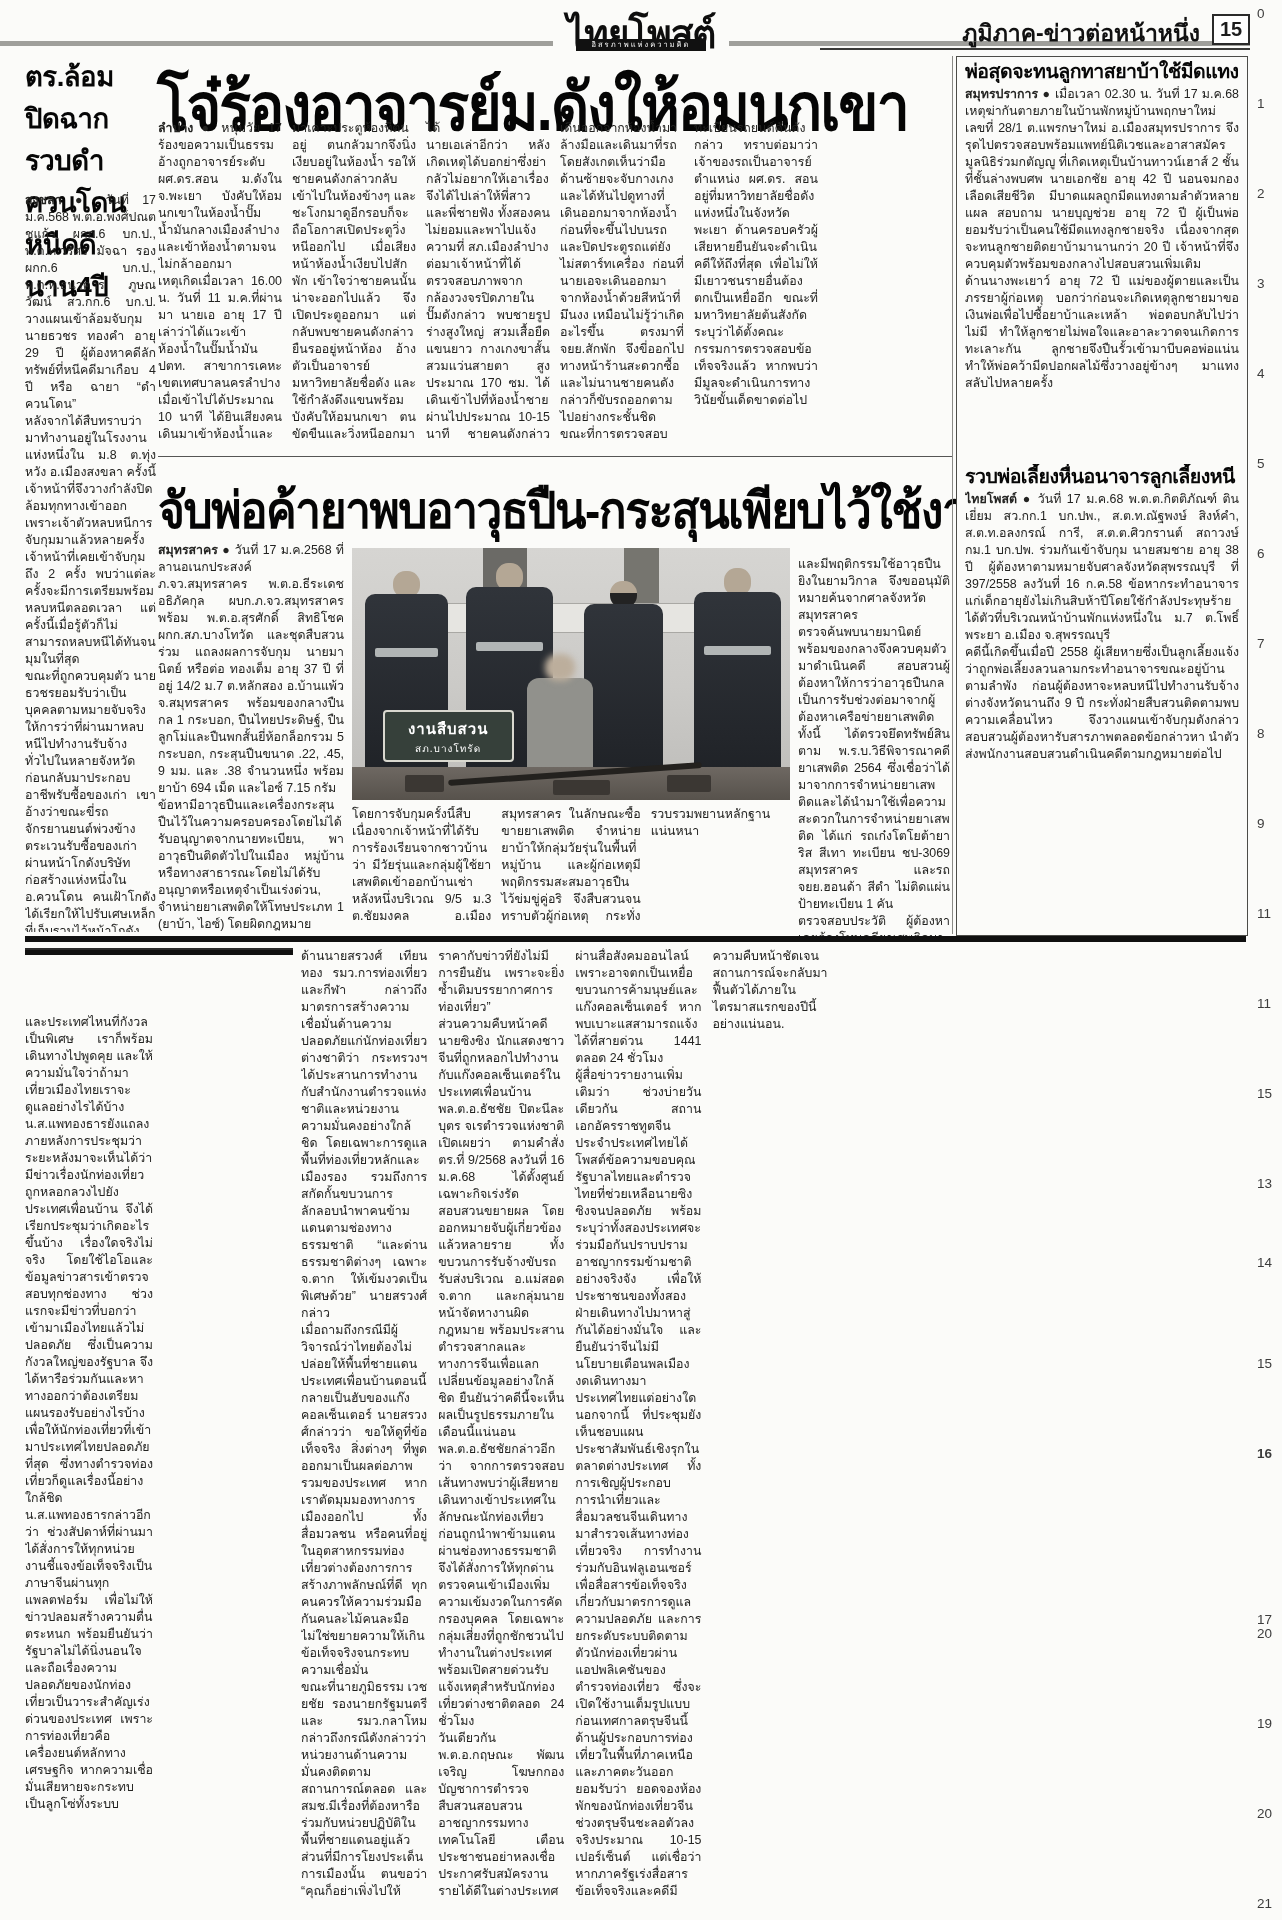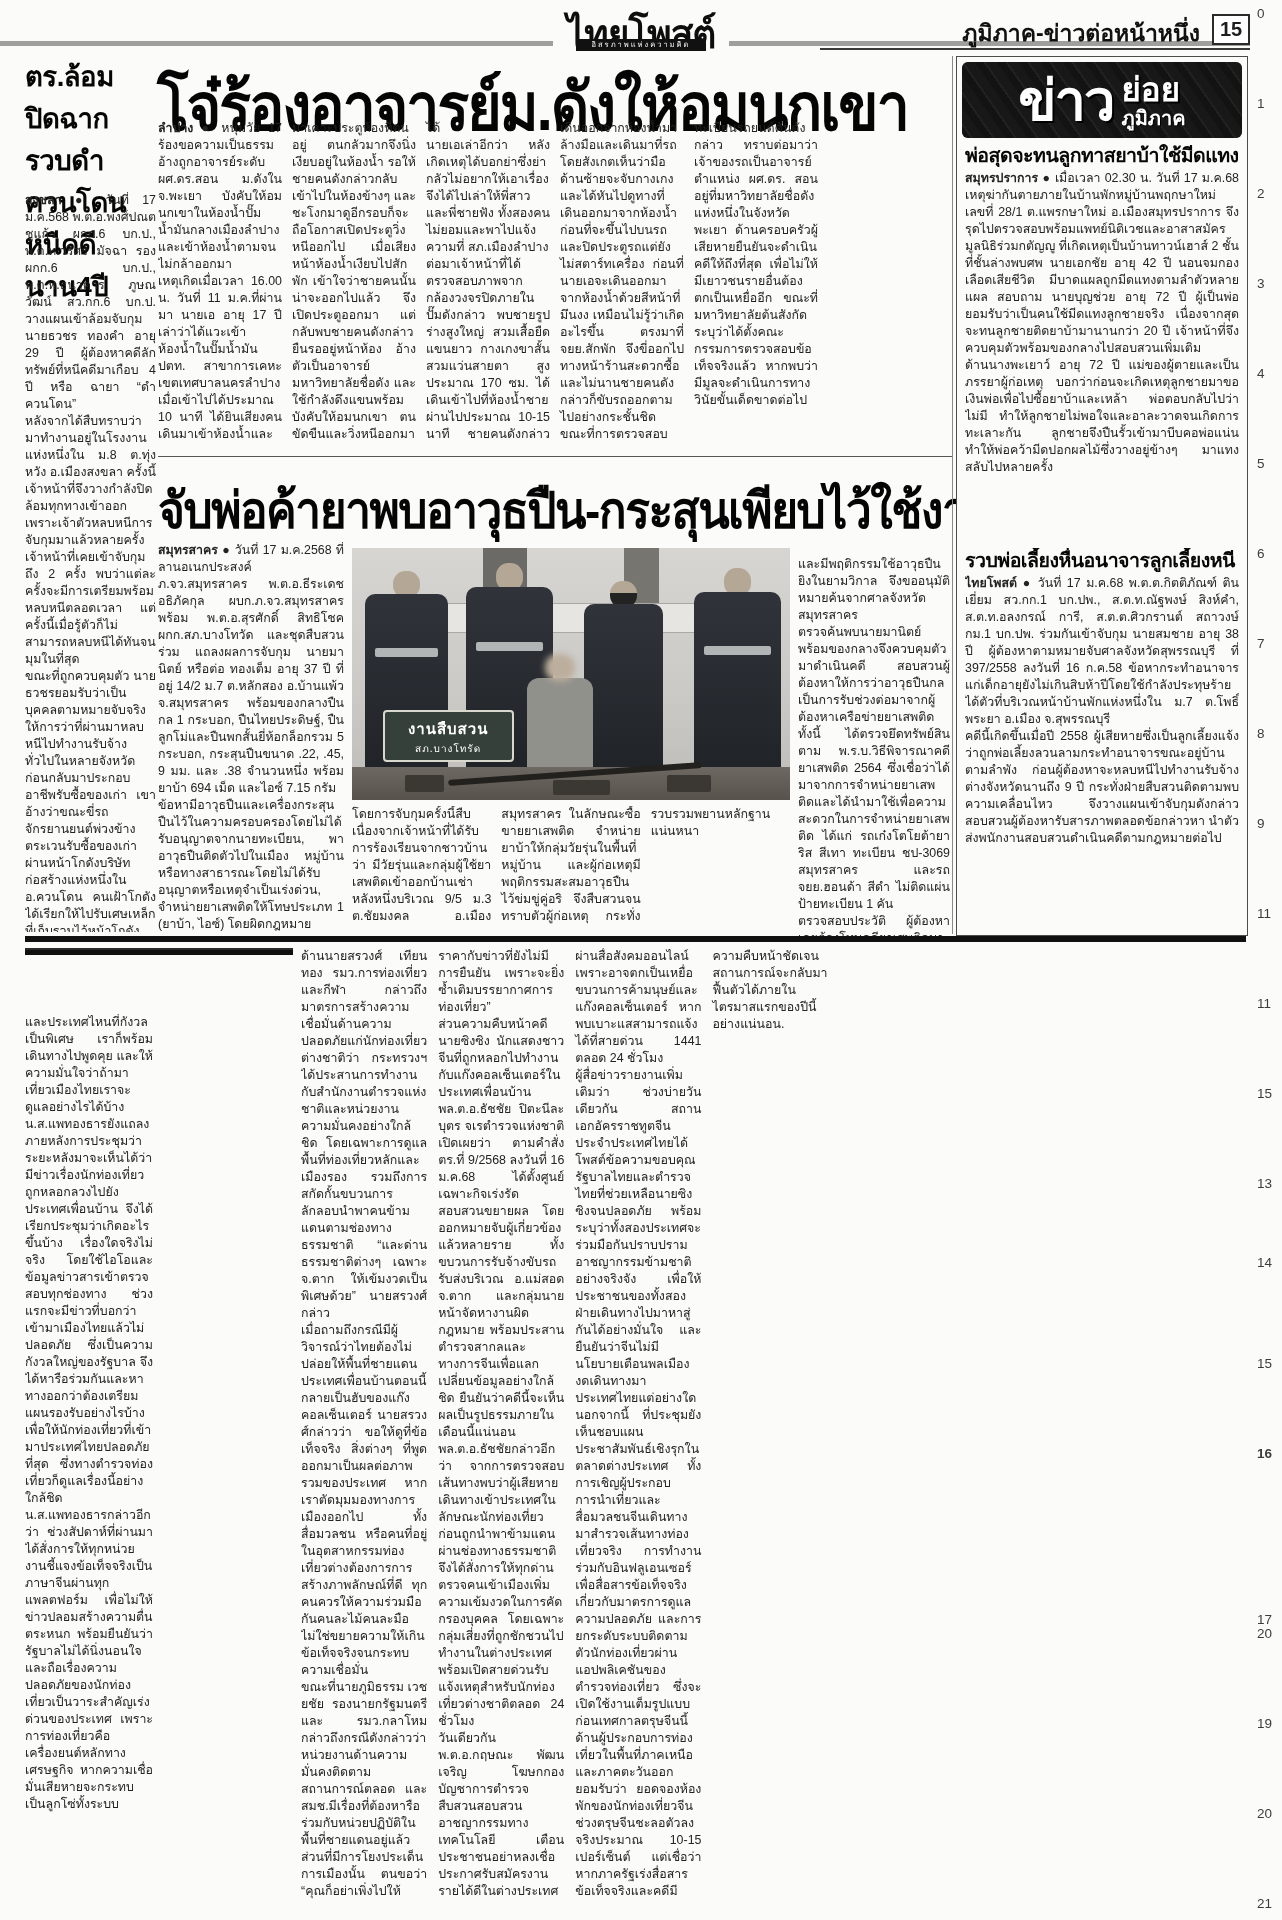--- a/index.html
+++ b/index.html
@@ -150,28 +150,20 @@
 
 <div class="abs bodytxt cols3" style="left:352px;top:806px;width:438px;height:134px;">โดยการจับกุมครั้งนี้สืบเนื่องจากเจ้าหน้าที่ได้รับการร้องเรียนจากชาวบ้านว่า มีวัยรุ่นและกลุ่มผู้ใช้ยาเสพติดเข้าออกบ้านเช่าหลังหนึ่งบริเวณ 9/5 ม.3 ต.ชัยมงคล อ.เมืองสมุทรสาคร ในลักษณะซื้อขายยาเสพติด จำหน่ายยาบ้าให้กลุ่มวัยรุ่นในพื้นที่หมู่บ้าน และผู้ก่อเหตุมีพฤติกรรมสะสมอาวุธปืนไว้ข่มขู่คู่อริ จึงสืบสวนจนทราบตัวผู้ก่อเหตุ กระทั่งรวบรวมพยานหลักฐานแน่นหนา</div>
 <div class="abs bodytxt" style="left:798px;top:556px;width:152px;height:384px;">และมีพฤติกรรมใช้อาวุธปืนยิงในยามวิกาล จึงขออนุมัติหมายค้นจากศาลจังหวัดสมุทรสาคร
 ตรวจค้นพบนายมานิตย์ พร้อมของกลางจึงควบคุมตัวมาดำเนินคดี สอบสวนผู้ต้องหาให้การว่าอาวุธปืนกลเป็นการรับช่วงต่อมาจากผู้ต้องหาเครือข่ายยาเสพติด
 ทั้งนี้ ได้ตรวจยึดทรัพย์สินตาม พ.ร.บ.วิธีพิจารณาคดียาเสพติด 2564 ซึ่งเชื่อว่าได้มาจากการจำหน่ายยาเสพติดและได้นำมาใช้เพื่อความสะดวกในการจำหน่ายยาเสพติด ได้แก่ รถเก๋งโตโยต้ายาริส สีเทา ทะเบียน ชป-3069 สมุทรสาคร และรถ จยย.ฮอนด้า สีดำ ไม่ติดแผ่นป้ายทะเบียน 1 คัน
 ตรวจสอบประวัติ ผู้ต้องหาเคยต้องโทษคดียาเสพติดมาก่อน หลังพ้นโทษกลับมากระทำผิดซ้ำ เบื้องต้นนำตัวส่งพนักงานสอบสวนดำเนินคดีตามกฎหมายต่อไป</div>
 
 <div class="abs vrule" style="left:952px;top:56px;height:878px;"></div>
 
 <div class="abs sidebar-box" style="left:956px;top:56px;width:290px;height:878px;">
-  <div class="kyo-logo" style="margin:5px;height:76px;">
-    <div class="kyo-texture"></div>
-    <span class="kyo-big">ข่าว</span>
-    <span class="kyo-side">
-      <span class="kyo-mid">ย่อย</span>
-      <span class="kyo-small">ภูมิภาค</span>
-    </span>
-  </div>
   <div class="sb-subhead" style="margin:2px 8px 0;">พ่อสุดจะทนลูกทาสยาบ้าใช้มีดแทงดับ</div>
   <div class="bodytxt" style="margin:3px 8px 0;height:372px;"><span class="dateline">สมุทรปราการ</span> <span>● เมื่อเวลา 02.30 น. วันที่ 17 ม.ค.68 เหตุฆ่ากันตายภายในบ้านพักหมู่บ้านพฤกษาใหม่ เลขที่ 28/1 ต.แพรกษาใหม่ อ.เมืองสมุทรปราการ จึงรุดไปตรวจสอบพร้อมแพทย์นิติเวชและอาสาสมัครมูลนิธิร่วมกตัญญู ที่เกิดเหตุเป็นบ้านทาวน์เฮาส์ 2 ชั้น ที่ชั้นล่างพบศพ นายเอกชัย อายุ 42 ปี นอนจมกองเลือดเสียชีวิต มีบาดแผลถูกมีดแทงตามลำตัวหลายแผล สอบถาม นายบุญช่วย อายุ 72 ปี ผู้เป็นพ่อ ยอมรับว่าเป็นคนใช้มีดแทงลูกชายจริง เนื่องจากสุดจะทนลูกชายติดยาบ้ามานานกว่า 20 ปี เจ้าหน้าที่จึงควบคุมตัวพร้อมของกลางไปสอบสวนเพิ่มเติม
 ด้านนางพะเยาว์ อายุ 72 ปี แม่ของผู้ตายและเป็นภรรยาผู้ก่อเหตุ บอกว่าก่อนจะเกิดเหตุลูกชายมาขอเงินพ่อเพื่อไปซื้อยาบ้าและเหล้า พ่อตอบกลับไปว่าไม่มี ทำให้ลูกชายไม่พอใจและอาละวาดจนเกิดการทะเลาะกัน ลูกชายจึงปืนรั้วเข้ามาบีบคอพ่อแน่น ทำให้พ่อคว้ามีดปอกผลไม้ซึ่งวางอยู่ข้างๆ มาแทงสลับไปหลายครั้ง</span></div>
   <div class="sb-subhead" style="margin:6px 8px 0;">รวบพ่อเลี้ยงหื่นอนาจารลูกเลี้ยงหนี 9 ปี</div>
   <div class="bodytxt" style="margin:3px 8px 0;height:350px;"><span class="dateline">ไทยโพสต์</span> <span>● วันที่ 17 ม.ค.68 พ.ต.ต.กิตติภัณฑ์ ตินเยี่ยม สว.กก.1 บก.ปพ., ส.ต.ท.ณัฐพงษ์ สิงห์คำ, ส.ต.ท.อลงกรณ์ การี, ส.ต.ต.ศิวกรานต์ สถาวงษ์ กม.1 บก.ปพ. ร่วมกันเข้าจับกุม นายสมชาย อายุ 38 ปี ผู้ต้องหาตามหมายจับศาลจังหวัดสุพรรณบุรี ที่ 397/2558 ลงวันที่ 16 ก.ค.58 ข้อหากระทำอนาจารแก่เด็กอายุยังไม่เกินสิบห้าปีโดยใช้กำลังประทุษร้าย ได้ตัวที่บริเวณหน้าบ้านพักแห่งหนึ่งใน ม.7 ต.โพธิ์พระยา อ.เมือง จ.สุพรรณบุรี
 คดีนี้เกิดขึ้นเมื่อปี 2558 ผู้เสียหายซึ่งเป็นลูกเลี้ยงแจ้งว่าถูกพ่อเลี้ยงลวนลามกระทำอนาจารขณะอยู่บ้านตามลำพัง ก่อนผู้ต้องหาจะหลบหนีไปทำงานรับจ้างต่างจังหวัดนานถึง 9 ปี กระทั่งฝ่ายสืบสวนติดตามพบความเคลื่อนไหว จึงวางแผนเข้าจับกุมดังกล่าว สอบสวนผู้ต้องหารับสารภาพตลอดข้อกล่าวหา นำตัวส่งพนักงานสอบสวนดำเนินคดีตามกฎหมายต่อไป</span></div>
 </div>
 
 <div class="abs thick-black" style="left:25px;top:936px;width:1221px;height:6px;"></div>
 

